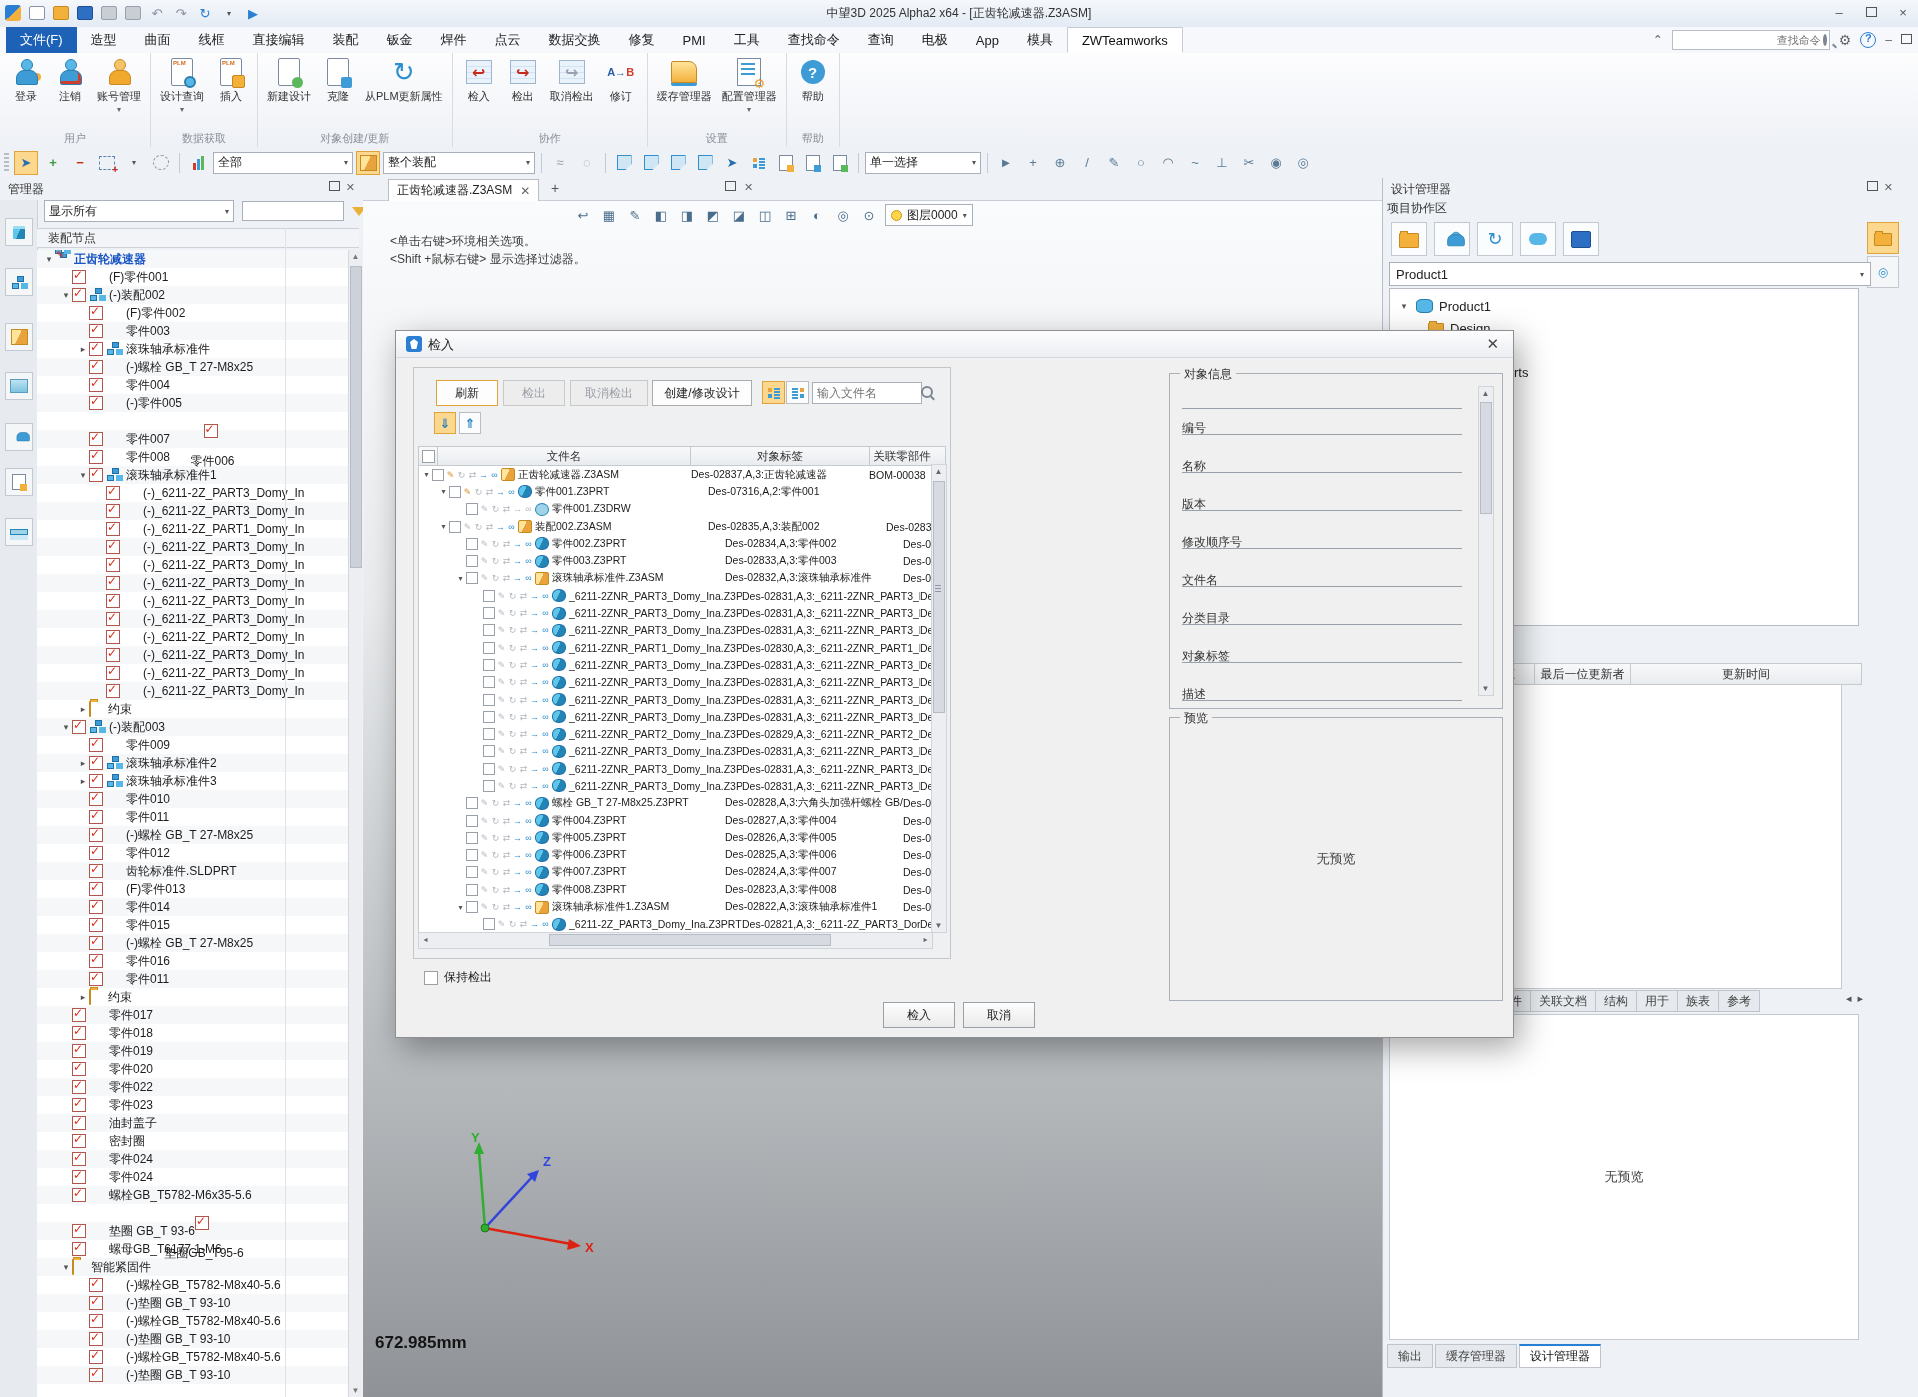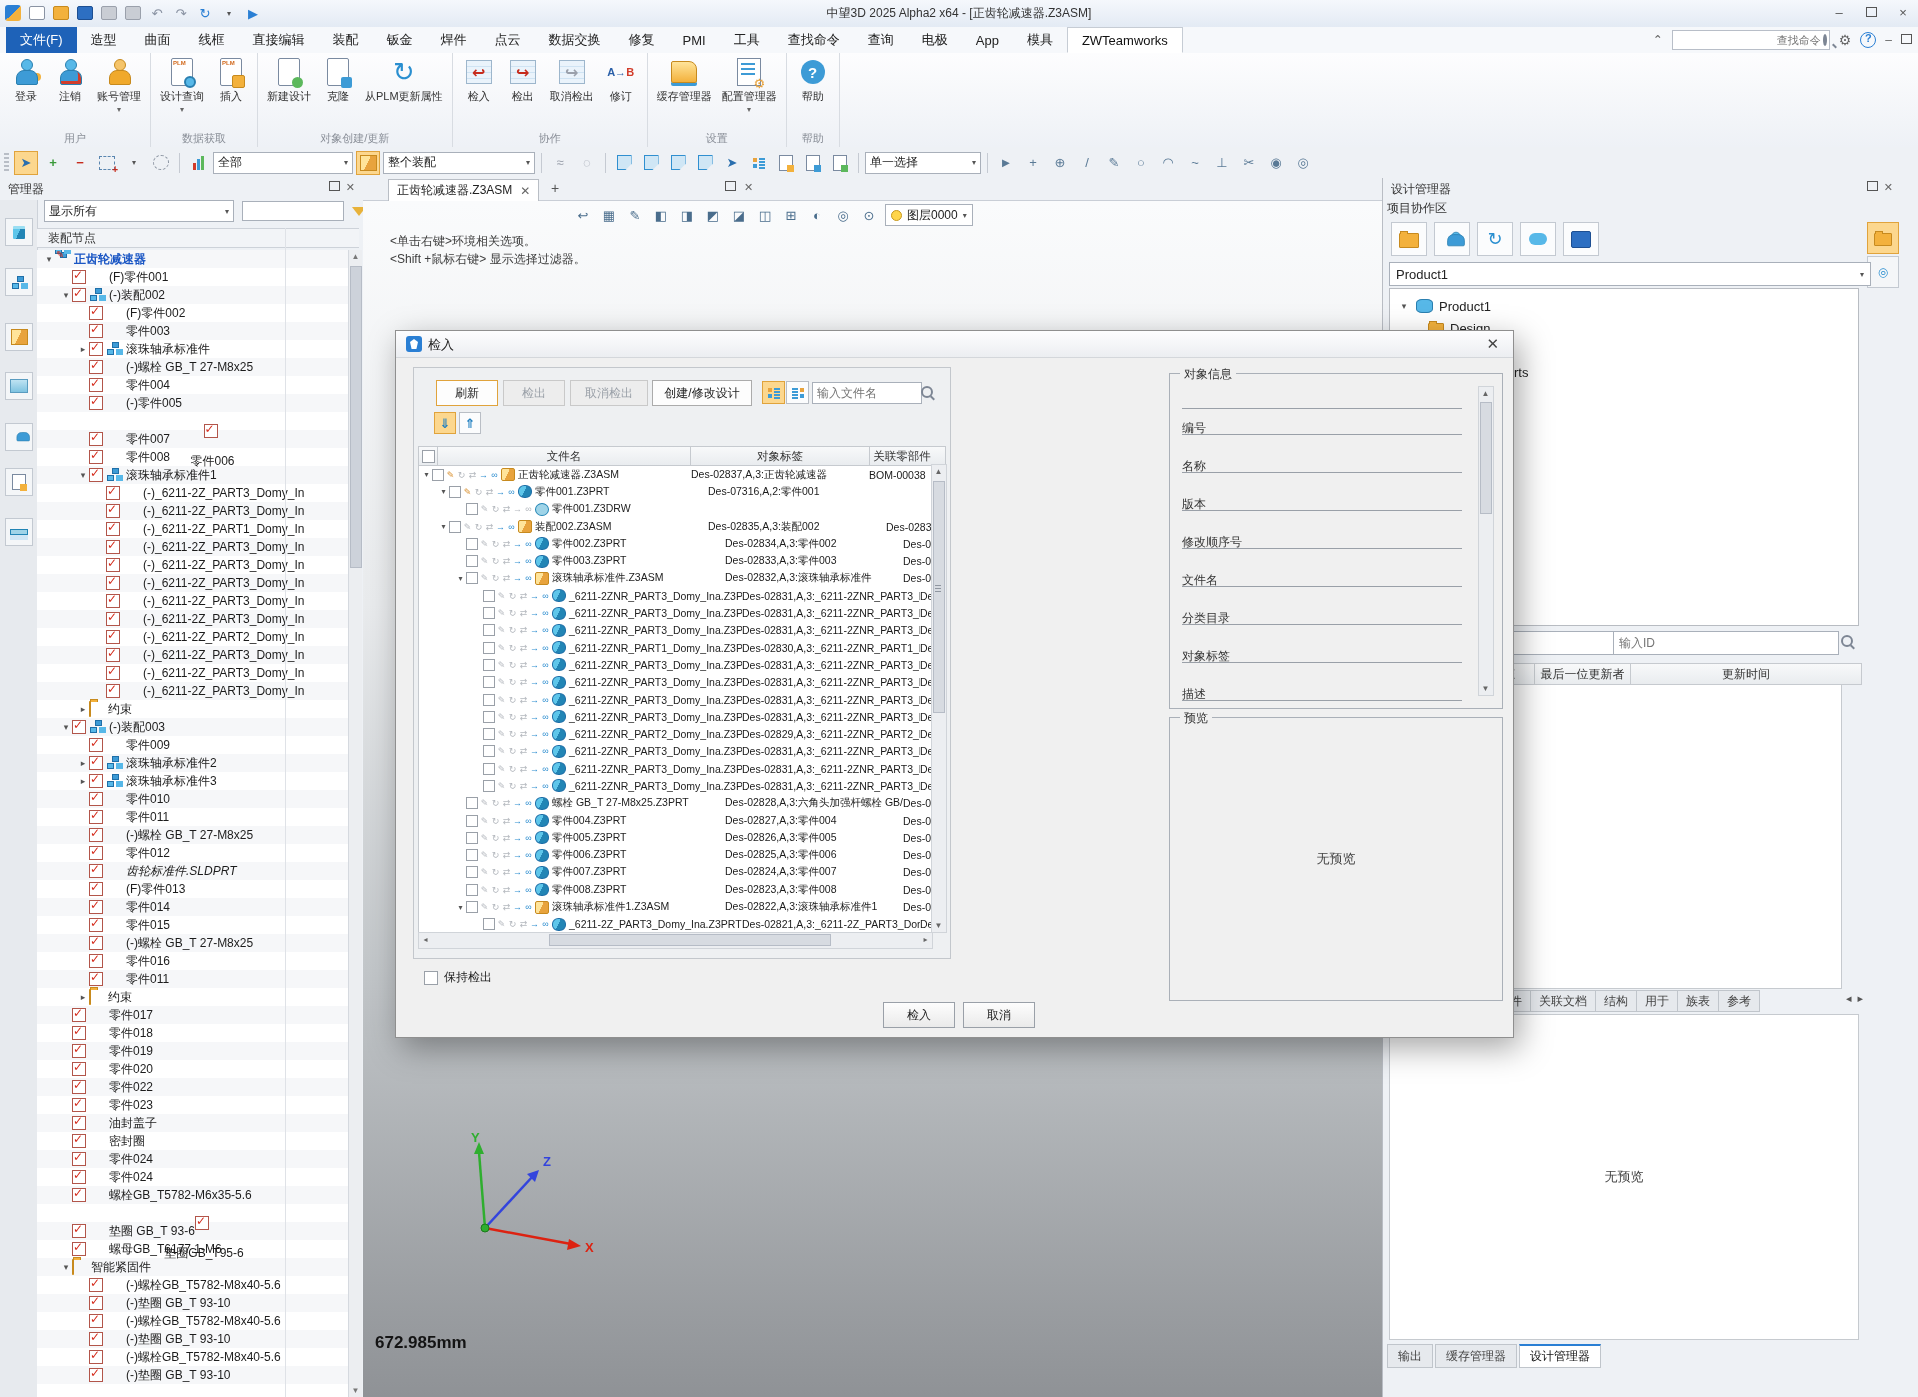--- a/index.html
+++ b/index.html
@@ -720,21 +720,21 @@
           <span class="tcb"></span>
           <span class="ticon"><span class="icube"></span></span>
           <span class="tlabel">(-)螺栓 GB_T 27-M8x25</span>
         </div>
         <div class="trow" style="padding-left: 40px;">
           <span class="tarrow"></span>
           <span class="tcb"></span>
           <span class="ticon"><span class="icube"></span></span>
           <span class="tlabel">零件012</span>
         </div>
-        <div class="trow" style="padding-left: 40px; font-style: italic;">
+        <div class="trow" style="padding-left: 40px;">
           <span class="tarrow"></span>
           <span class="tcb"></span>
           <span class="ticon"><span class="icube"></span></span>
           <span class="tlabel">齿轮标准件.SLDPRT</span>
         </div>
         <div class="trow" style="padding-left: 40px;">
           <span class="tarrow"></span>
           <span class="tcb"></span>
           <span class="ticon"><span class="icube"></span></span>
           <span class="tlabel">(F)零件013</span>
@@ -993,25 +993,20 @@
         <span class="tarrow">▾</span>
         <span class="dbicon"></span>
         <span>Product1</span>
       </div>
       <div class="rprow" style="padding-left:38px;">
         <span class="ifold"></span>
         <span>Design</span>
       </div>
       <span id="rp-frag">rts</span>
     </div>
-    <div id="rp-search">
-      <input class="rinput" style="left: 78px; top: 1px; width: 142px;">
-      <input class="rinput" style="left: 230px; top: 1px; width: 214px;" placeholder="输入ID">
-      <span style="position:absolute;left:458px;top:5px;" class="mag"></span>
-    </div>
     <div id="rp-table-head">
         <span class="rth" style="width: 62px; border-left: 1px solid rgb(198, 202, 207);">状态</span>
         <span class="rth" style="width: 95px;">最后一位更新者</span>
         <span class="rth" style="width: 230px;">更新时间</span>
       </div>
     <div id="rp-table-body"></div>
     <div id="rp-tabs">
         <span class="rtab">缓存零部件</span>
         <span class="rtab">关联文档</span>
         <span class="rtab">结构</span>

